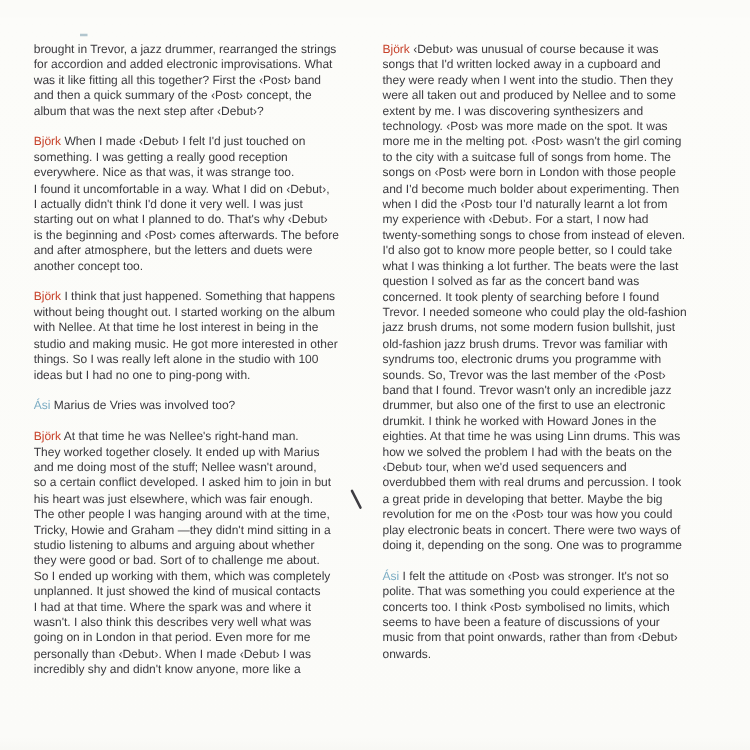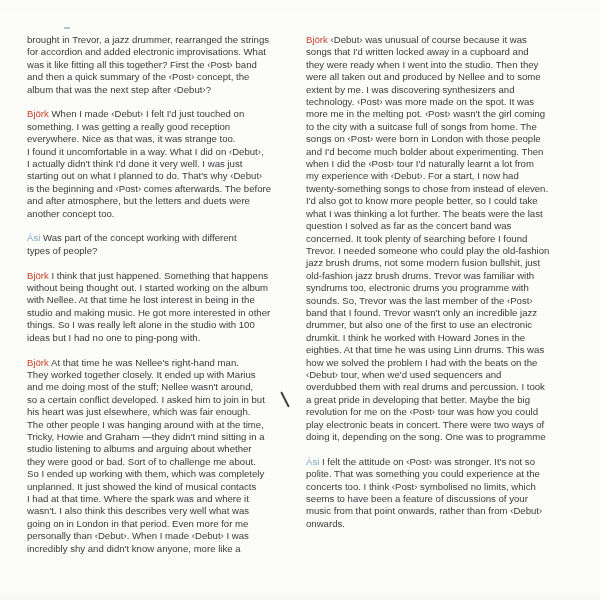--- a/index.html
+++ b/index.html
@@ -73,28 +73,27 @@
 album that was the next step after ‹Debut›?</span></p>
         <p class="para"><span class="speaker" style="color: rgb(199, 67, 44);">Björk </span><span>When I made ‹Debut› I felt I'd just touched on
 something. I was getting a really good reception
 everywhere. Nice as that was, it was strange too.
 I found it uncomfortable in a way. What I did on ‹Debut›,
 I actually didn't think I'd done it very well. I was just
 starting out on what I planned to do. That's why ‹Debut›
 is the beginning and ‹Post› comes afterwards. The before
 and after atmosphere, but the letters and duets were
 another concept too.</span></p>
-        <p class="para"><span class="speaker" style="color: rgb(124, 173, 196);">Ási </span><span>Was part of the concept working with different
-types of people?</span></p>
         <p class="para"><span class="speaker" style="color: rgb(199, 67, 44);">Björk </span><span>I think that just happened. Something that happens
 without being thought out. I started working on the album
 with Nellee. At that time he lost interest in being in the
 studio and making music. He got more interested in other
 things. So I was really left alone in the studio with 100
 ideas but I had no one to ping-pong with.</span></p>
+        <p class="para"><span class="speaker" style="color: rgb(124, 173, 196);">Ási </span><span>Marius de Vries was involved too?</span></p>
         <p class="para"><span class="speaker" style="color: rgb(199, 67, 44);">Björk </span><span>At that time he was Nellee's right-hand man.
 They worked together closely. It ended up with Marius
 and me doing most of the stuff; Nellee wasn't around,
 so a certain conflict developed. I asked him to join in but
 his heart was just elsewhere, which was fair enough.
 The other people I was hanging around with at the time,
 Tricky, Howie and Graham —they didn't mind sitting in a
 studio listening to albums and arguing about whether
 they were good or bad. Sort of to challenge me about.
 So I ended up working with them, which was completely

